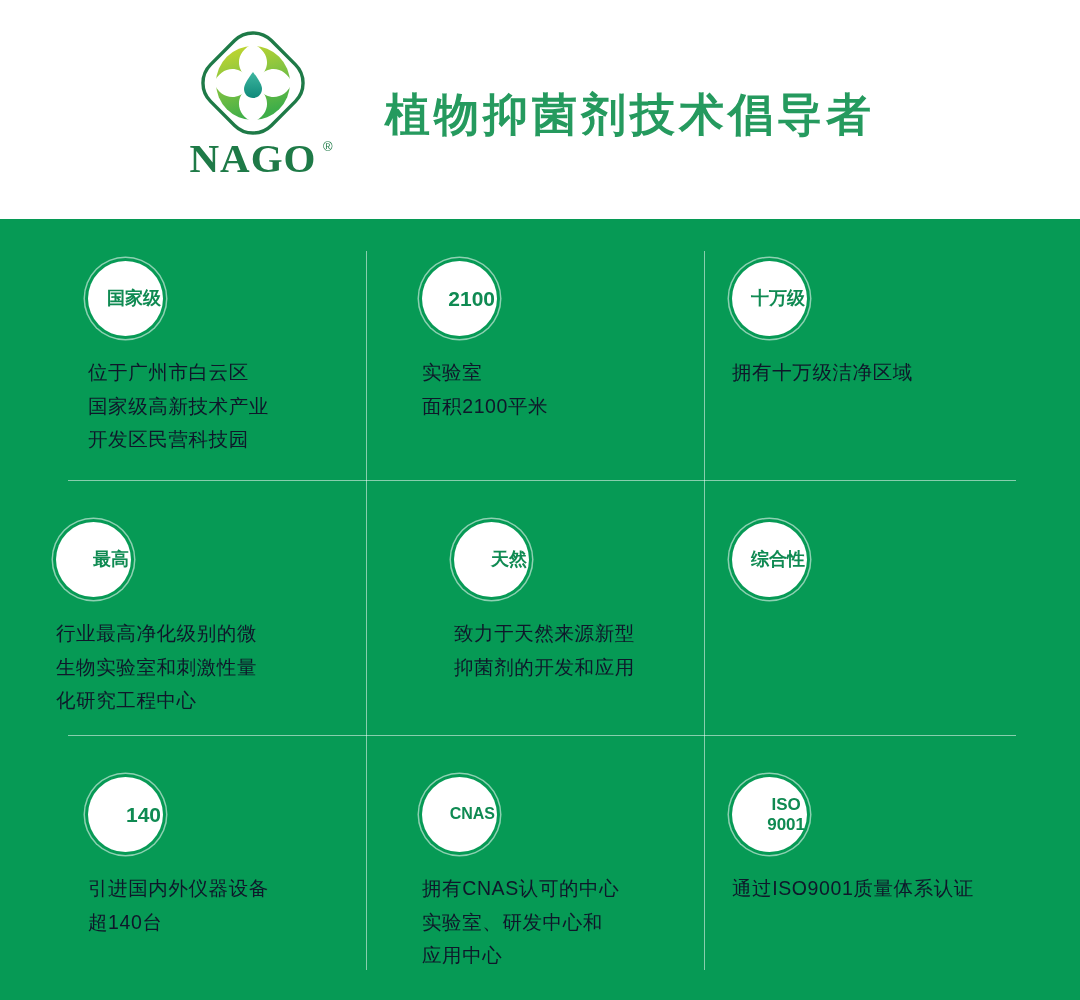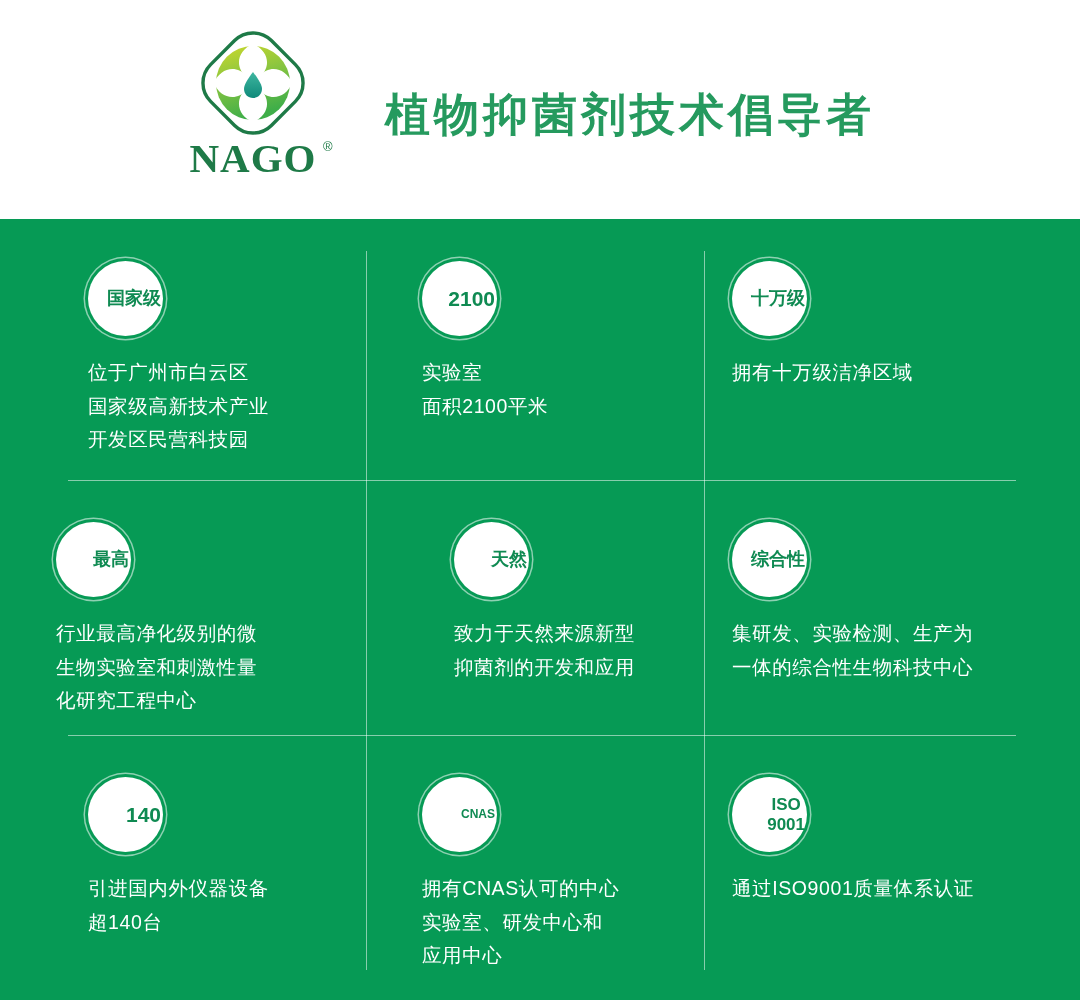--- a/index.html
+++ b/index.html
@@ -118,30 +118,30 @@
     font-weight: bold;
     line-height: 1.02;
     letter-spacing: 0px;
     white-space: pre-line;
   }
   .badge-text.num {
     font-size: 21px;
     letter-spacing: 0px;
   }
   .badge-text.small {
-    font-size: 12px;
+    font-size: 16px;
   }
   .badge-text.two-line {
     font-size: 17px;
     line-height: 1.12;
   }
 
   .desc {
     position: absolute;
-    color: #ffffff;
+    color: #0f172a;
     font-size: 19.5px;
     line-height: 1.72;
     letter-spacing: 0.6px;
     white-space: pre-line;
   }
   .cell.col0 .desc { left: 88px; top: 137px; }
   .cell.col1 .desc { left: 56px; top: 137px; }
   .cell.col2 .desc { left: 28px; top: 137px; }
 
   
@@ -250,22 +250,20 @@
         <span class="badge-text">天然</span>
       </div>
       <div class="desc">致力于天然来源新型
 抑菌剂的开发和应用</div>
     </div>
 
     <div class="cell col2">
       <div class="badge">
         <span class="badge-text">综合性</span>
       </div>
-      <div class="desc">集研发、实验检测、生产为
-一体的综合性生物科技中心</div>
     </div>
 
     <div class="cell col0">
       <div class="badge">
         <span class="badge-text num">140</span>
       </div>
       <div class="desc">引进国内外仪器设备
 超140台</div>
     </div>
 

